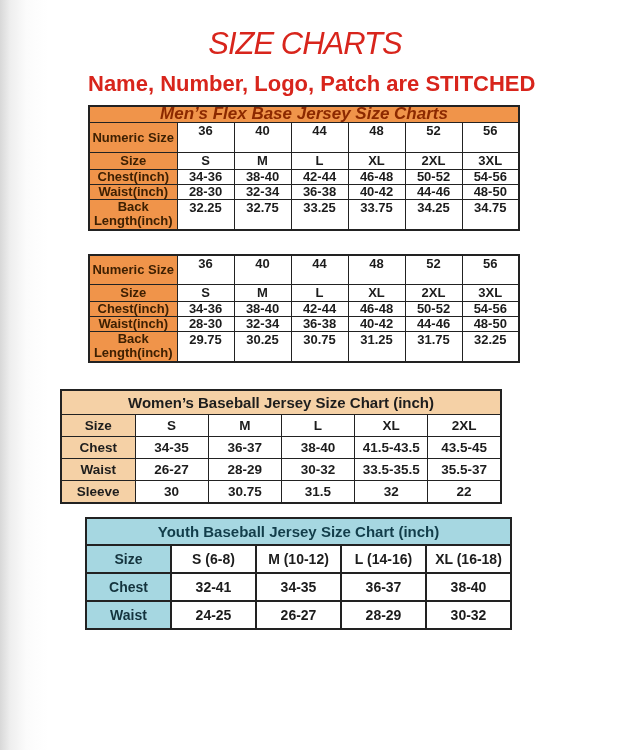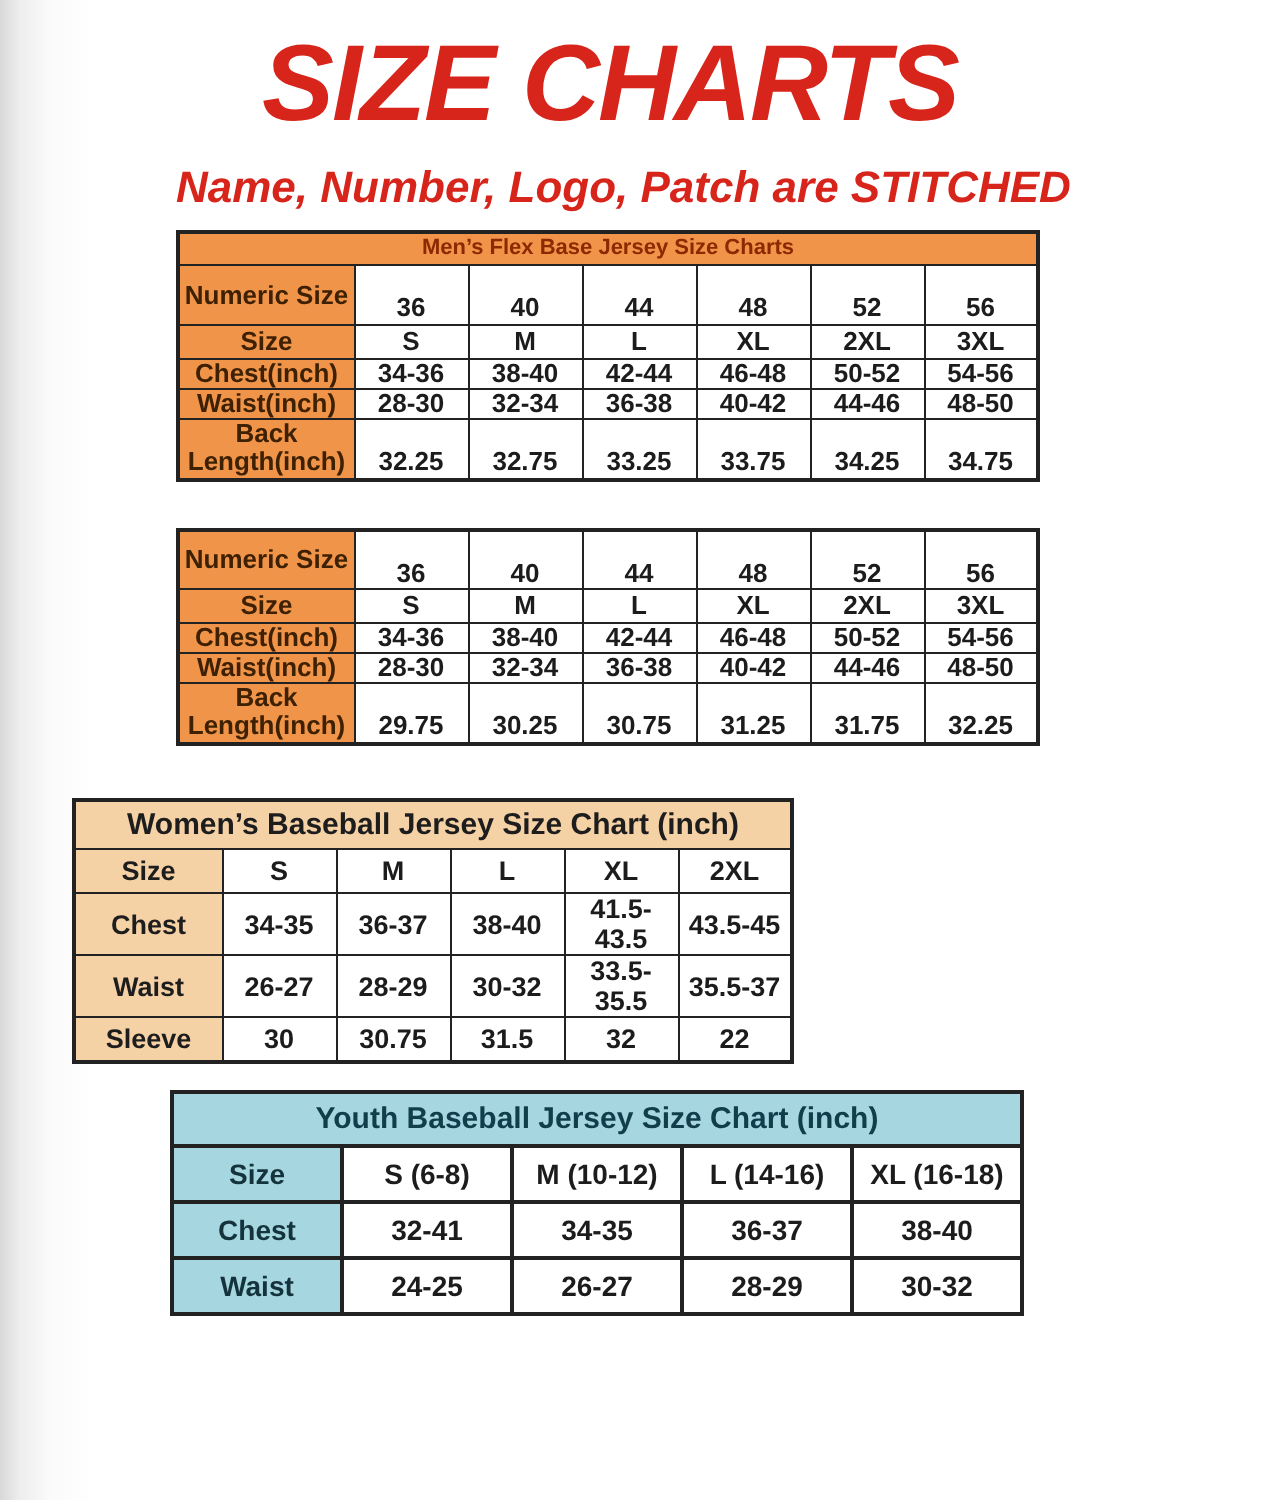--- a/index.html
+++ b/index.html
@@ -5,64 +5,63 @@
   * { box-sizing: border-box; }
   html, body { margin: 0; padding: 0; }
   body {
     width: 638px; height: 750px; overflow: hidden;
     font-family: "Liberation Sans", "DejaVu Sans", sans-serif;
     background: linear-gradient(to right, #d8d8d8 0px, #eeeeee 10px, #fbfbfb 26px, #ffffff 48px);
   }
   .sheet { width: 638px; height: 750px; position: relative; }
 
   .page-title {
-    margin: 14px 28px 0 0;
+    margin: 28px 28px 0 0;
     text-align: center;
-    font-size: 54px;
+    font-size: 31px;
     line-height: 1.05;
-    font-weight: bold;
+    font-weight: normal;
     font-style: italic;
     letter-spacing: -1px;
     color: var(--accent-red, #d8251c);
   }
   .page-subtitle {
     margin: 9px 0 0 88px;
     font-size: 22px;
     line-height: 27px;
     font-weight: bold;
-    font-style: italic;
     color: var(--accent-red, #d8251c);
   }
 
   table { border-collapse: collapse; table-layout: fixed; border: 2px solid var(--table-border, #222); }
   td, th {
     border: 1px solid var(--table-border, #222);
     padding: 0 2px;
     text-align: center;
     font-weight: bold;
     color: var(--cell-text, #1c1c1c);
     vertical-align: middle;
     overflow: hidden;
   }
 
   
   .t-men { width: 432px; margin: 8px 0 0 88px; }
   .t-men col.c-lbl { width: 88px; }
   .t-men td, .t-men th { font-size: 13px; line-height: 14px; }
-  .t-men .title-row th { height: 17px; background: var(--orange-header, #f0944a); color: var(--orange-title-text, #8c2900); font-size: 11px; }
+  .t-men .title-row th { height: 17px; background: var(--orange-header, #f0944a); color: var(--orange-title-text, #8c2900); font-size: 17px; font-style: italic; }
   .t-men .lbl { background: var(--orange-header, #f0944a); color: var(--orange-label-text, #3e2002); }
   .t-men .r-numeric { height: 30px; margin-top: 32px; }
   .t-men .r-size   { height: 17px; }
   .t-men .r-chest, .t-men .r-waist { height: 15px; }
   .t-men .r-back   { height: 30px; }
-  .t-men .r-numeric td:not(.lbl), .t-men .r-back td:not(.lbl) { vertical-align: top; padding-top: 14px; }
+  .t-men .r-numeric td:not(.lbl), .t-men .r-back td:not(.lbl) { vertical-align: top; padding-top: 1px; }
   .t-cool { margin-top: 23px; }
 
   
-  .t-women { width: 361px; margin: 26px 0 0 36px; }
+  .t-women { width: 442px; margin: 26px 0 0 60px; }
   .t-women col.c-lbl { width: 74px; }
   .t-women td { font-size: 13.5px; }
   .t-women .title-row th { height: 25px; background: var(--peach-header, #f5d1a6); color: #1d1d1d; font-size: 15px; }
   .t-women .lbl { background: var(--peach-header, #f5d1a6); color: #1d1d1d; }
   .t-women .data-row { height: 22px; }
 
   
   .t-youth { width: 427px; margin: 13px 0 0 85px; }
   .t-youth col.c-lbl { width: 85px; }
   .t-youth td, .t-youth th { border-width: 2px; font-size: 14px; }

